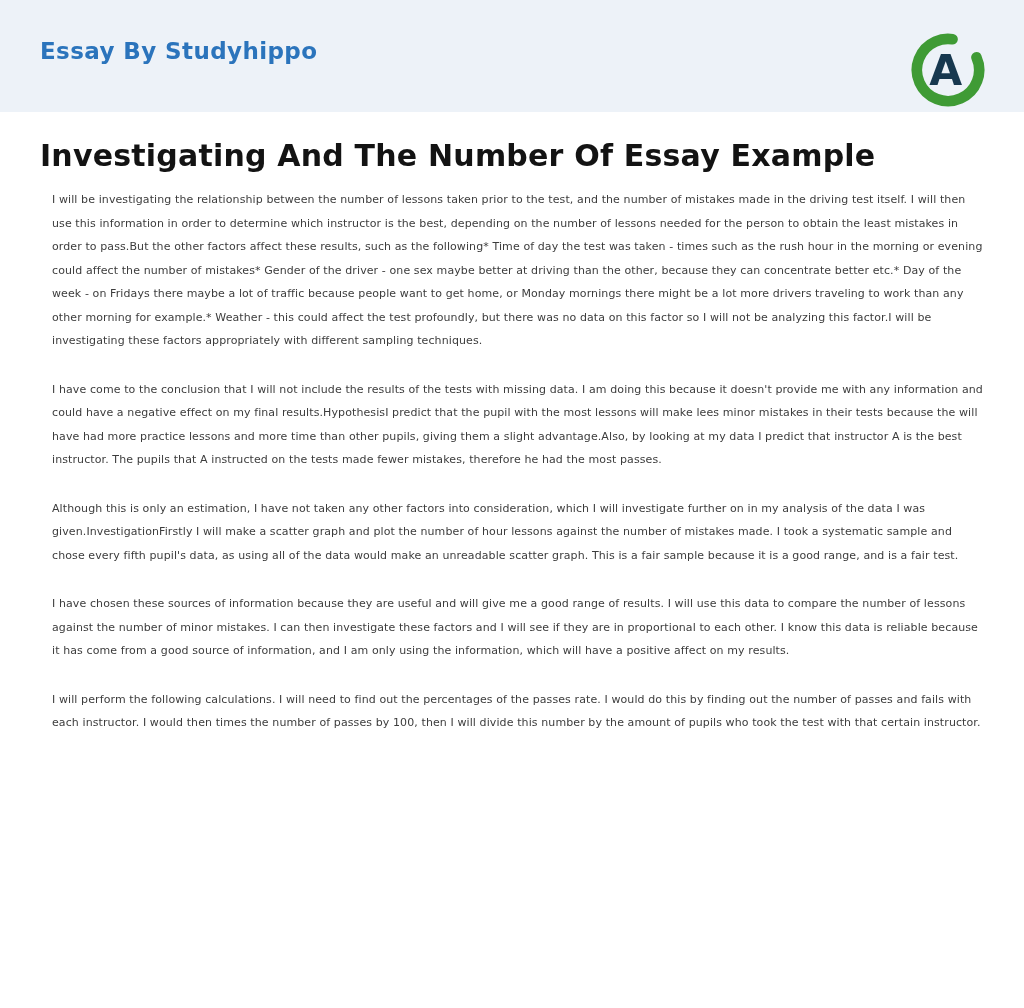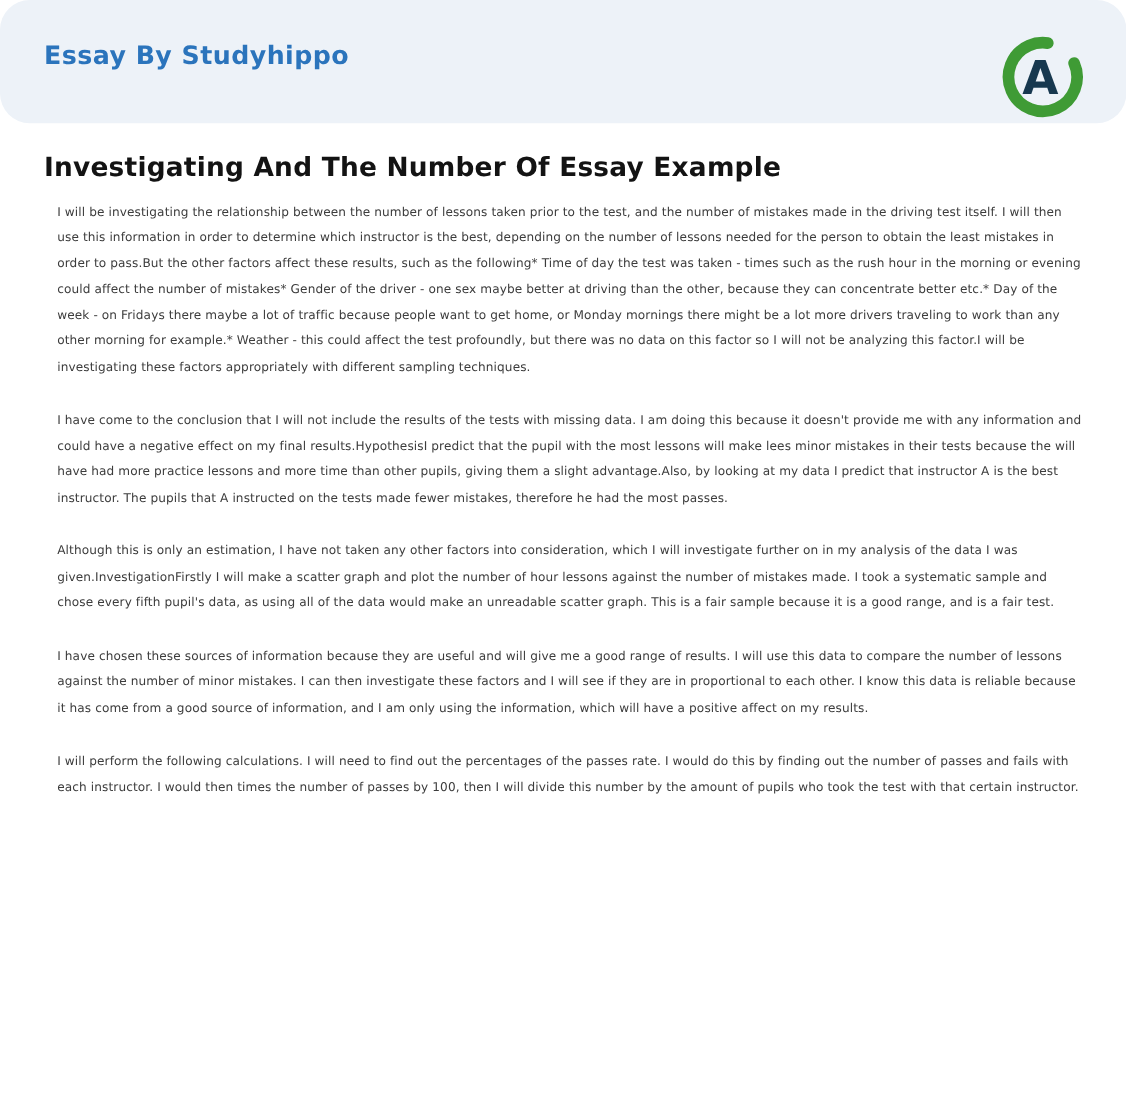--- a/index.html
+++ b/index.html
@@ -10,21 +10,20 @@
     background: #ffffff;
     font-family: "DejaVu Sans", sans-serif;
     overflow: hidden;
   }
 
   .header {
     background: var(--header-bg, #edf2f8);
     padding: 38px 40px 28px 40px;
     position: relative;
     width: 100%;
-    border-radius: 27px;
   }
   .site-label {
     color: var(--accent-blue, #2b74bc);
     font-size: 23px;
     font-weight: bold;
     letter-spacing: 0.4px;
     margin: 0 0 20px 0;
   }
   .page-url {
     display: block;
@@ -43,21 +42,21 @@
     right: 38px;
     width: 76px;
     height: 76px;
   }
   .logo svg { width: 100%; height: 100%; display: block; }
 
   .content {
     padding: 20px 40px 0 40px;
   }
   .title {
-    font-size: 24px;
+    font-size: 30px;
     font-weight: bold;
     color: var(--title-color, #131313);
     margin: 6px 0 14px 0;
     letter-spacing: 0.2px;
     line-height: 1.2;
   }
   .para {
     font-size: 11px;
     line-height: 23.5px;
     color: var(--body-color, #3c3c3c);

